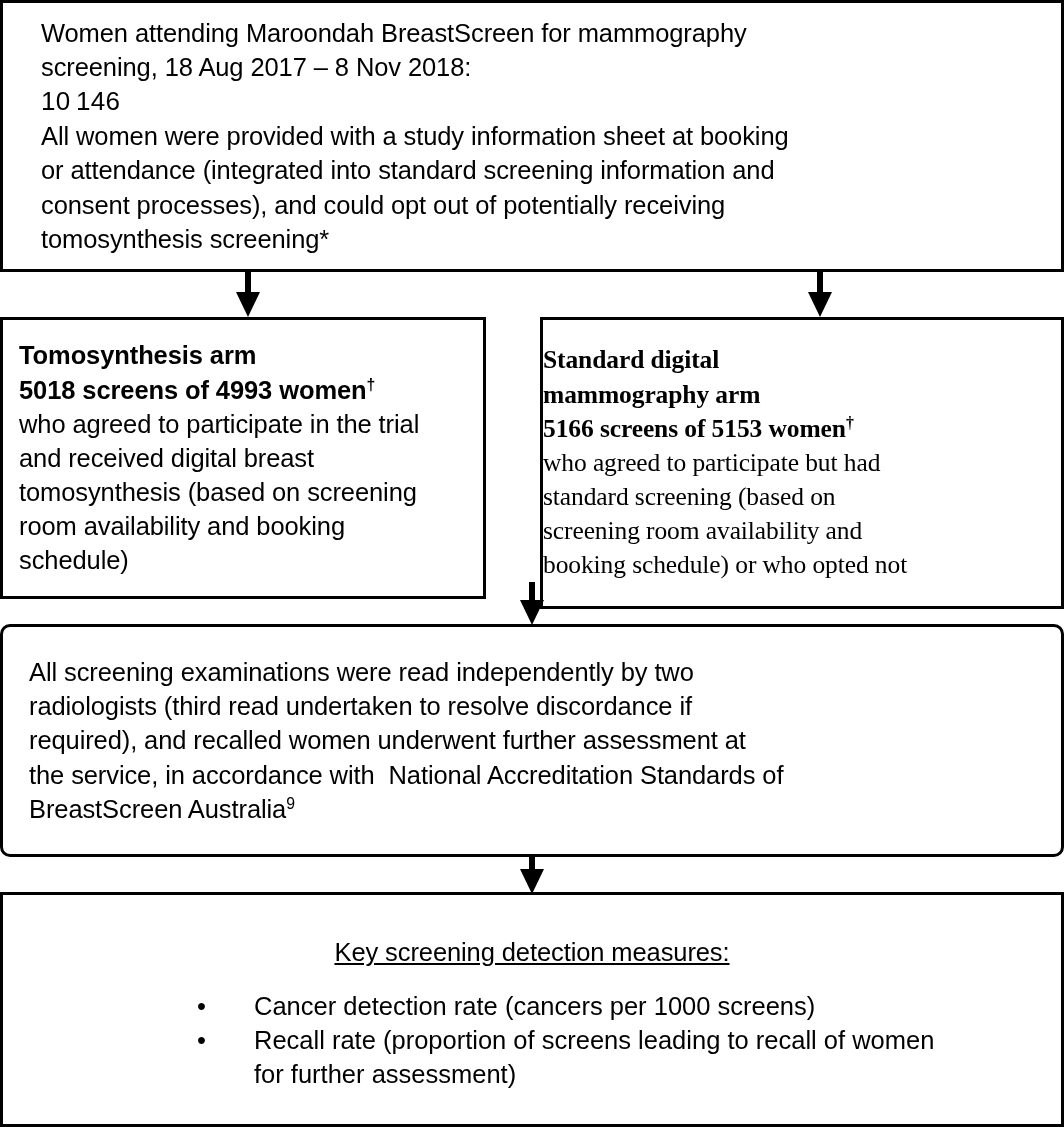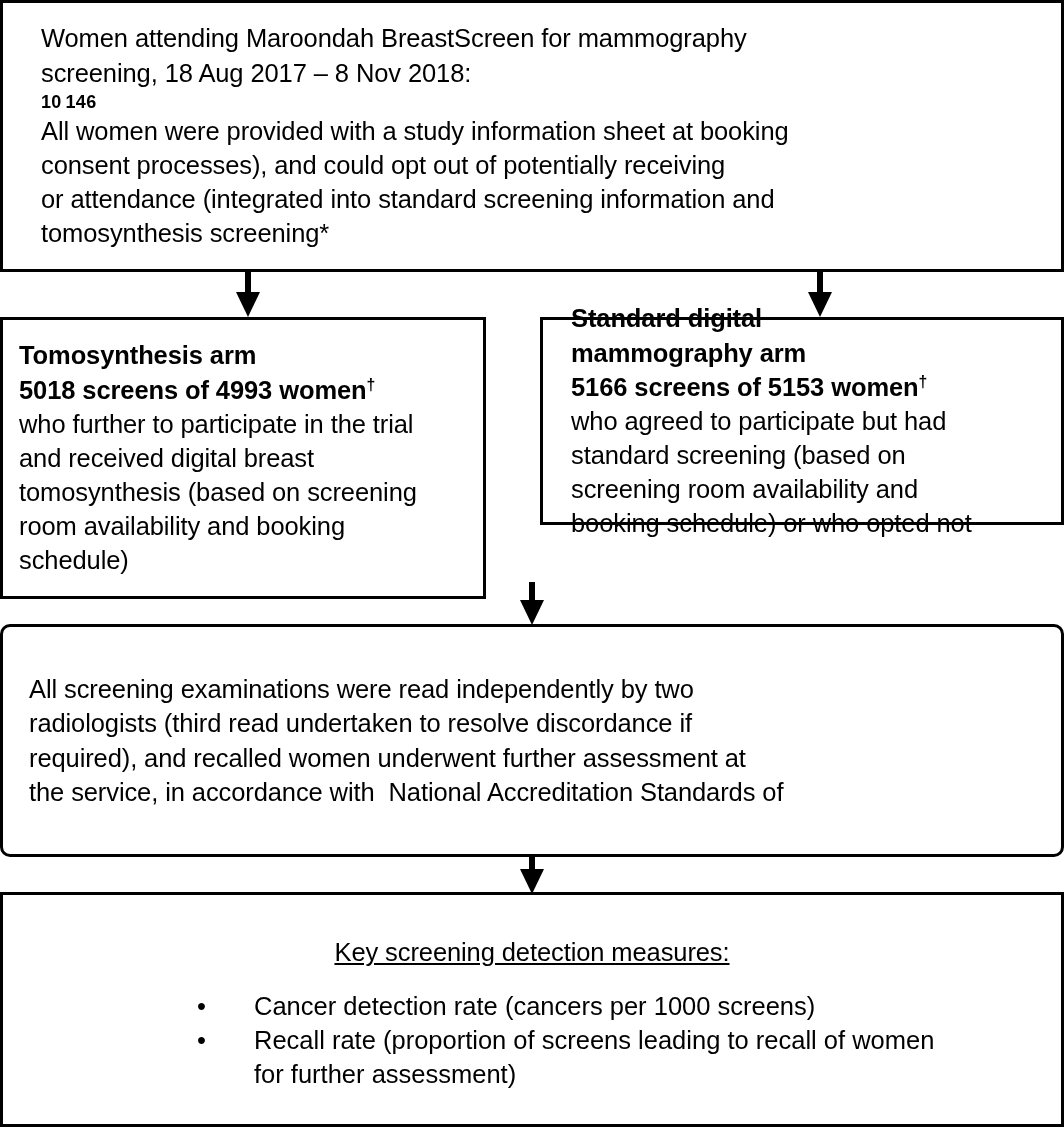--- a/index.html
+++ b/index.html
@@ -33,22 +33,22 @@
     text-align: center;
     font-size: 25.5px;
     line-height: 1.34;
     letter-spacing: -0.1px;
     white-space: pre-wrap;
   }
   .bold {
     font-weight: bold;
   }
   .num-bold {
-    font-weight: bold;
-    font-size: 18px;
+    font-weight: normal;
+    font-size: 26px;
     letter-spacing: 0.3px;
   }
 
   
   #box-top {
     left: 0px;
     top: 0px;
     width: 1064px;
     height: 272px;
     padding: 0 38px;
@@ -59,22 +59,23 @@
     top: 317px;
     width: 486px;
     height: 282px;
     padding: 0 16px;
   }
   
   #box-std {
     left: 540px;
     top: 317px;
     width: 524px;
-    height: 208px;
-    padding: 0 28px;
+    height: 292px;
+    padding: 0 0;
+    font-family: Liberation Serif, serif;
   }
   
   #box-read {
     left: 0px;
     top: 624px;
     width: 1064px;
     height: 233px;
     padding: 0 26px;
     border-radius: 10px;
   }
@@ -139,43 +140,43 @@
 </head>
 <body>
 
 <div id="flowchart">
 
   <div class="box" id="box-top">
     <div class="line">Women attending Maroondah BreastScreen for mammography</div>
     <div class="line">screening, 18 Aug 2017 – 8 Nov 2018:</div>
     <div class="line num-bold">10 146</div>
     <div class="line">All women were provided with a study information sheet at booking</div>
+    <div class="line">or attendance (integrated into standard screening information and</div>
     <div class="line">consent processes), and could opt out of potentially receiving</div>
-    <div class="line">or attendance (integrated into standard screening information and</div>
     <div class="line">tomosynthesis screening*</div>
   </div>
 
   <div class="arrow" style="left:233px; top:272px;">
     <svg width="30" height="46" viewBox="0 0 30 46" aria-hidden="true">
       <line x1="15" y1="0" x2="15" y2="28" stroke="#000" stroke-width="6"></line>
       <polygon points="15,45 3,20 27,20" fill="#000"></polygon>
     </svg>
   </div>
 
   <div class="arrow" style="left:805px; top:272px;">
     <svg width="30" height="46" viewBox="0 0 30 46" aria-hidden="true">
       <line x1="15" y1="0" x2="15" y2="28" stroke="#000" stroke-width="6"></line>
       <polygon points="15,45 3,20 27,20" fill="#000"></polygon>
     </svg>
   </div>
 
   <div class="box" id="box-tomo">
     <div class="line bold">Tomosynthesis arm</div>
     <div class="line bold"><span>5018 screens of 4993 women</span><sup>†</sup></div>
-    <div class="line">who further to participate in the trial</div>
+    <div class="line">who agreed to participate in the trial</div>
     <div class="line">and received digital breast</div>
     <div class="line">tomosynthesis (based on screening</div>
     <div class="line">room availability and booking</div>
     <div class="line">schedule)</div>
   </div>
 
   <div class="box" id="box-std">
     <div class="line bold">Standard digital</div>
     <div class="line bold">mammography arm</div>
     <div class="line bold"><span>5166 screens of 5153 women</span><sup>†</sup></div>
@@ -190,20 +191,21 @@
       <line x1="15" y1="0" x2="15" y2="26" stroke="#000" stroke-width="6"></line>
       <polygon points="15,43 3,18 27,18" fill="#000"></polygon>
     </svg>
   </div>
 
   <div class="box" id="box-read">
     <div class="line">All screening examinations were read independently by two</div>
     <div class="line">radiologists (third read undertaken to resolve discordance if</div>
     <div class="line">required), and recalled women underwent further assessment at</div>
     <div class="line">the service, in accordance with  National Accreditation Standards of</div>
+    <div class="line"><span>BreastScreen Australia</span><sup>9</sup></div>
   </div>
 
   <div class="arrow" style="left:517px; top:855px;">
     <svg width="30" height="40" viewBox="0 0 30 40" aria-hidden="true">
       <line x1="15" y1="0" x2="15" y2="22" stroke="#000" stroke-width="6"></line>
       <polygon points="15,39 3,14 27,14" fill="#000"></polygon>
     </svg>
   </div>
 
   <div class="box" id="box-measures">

